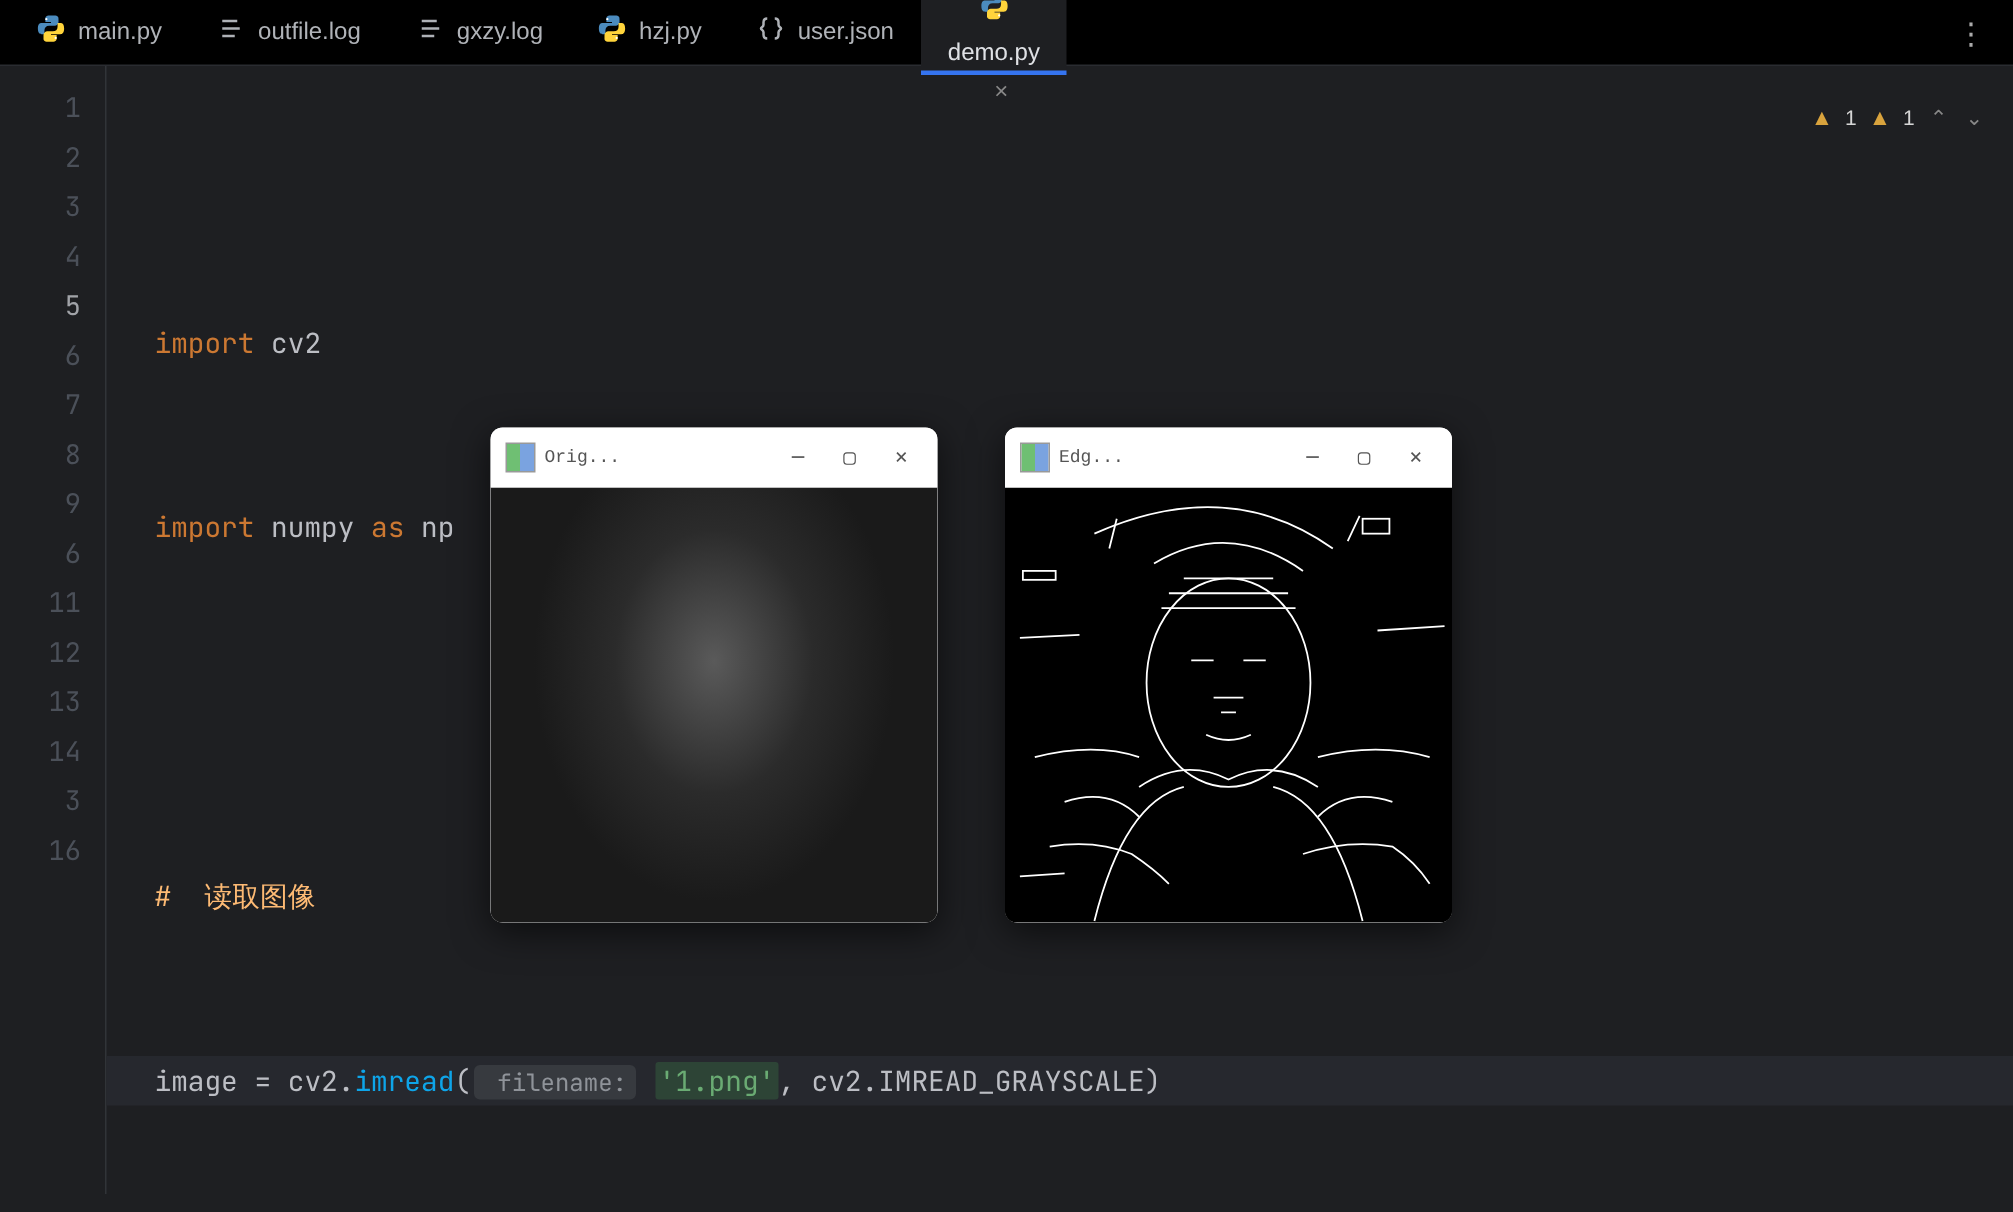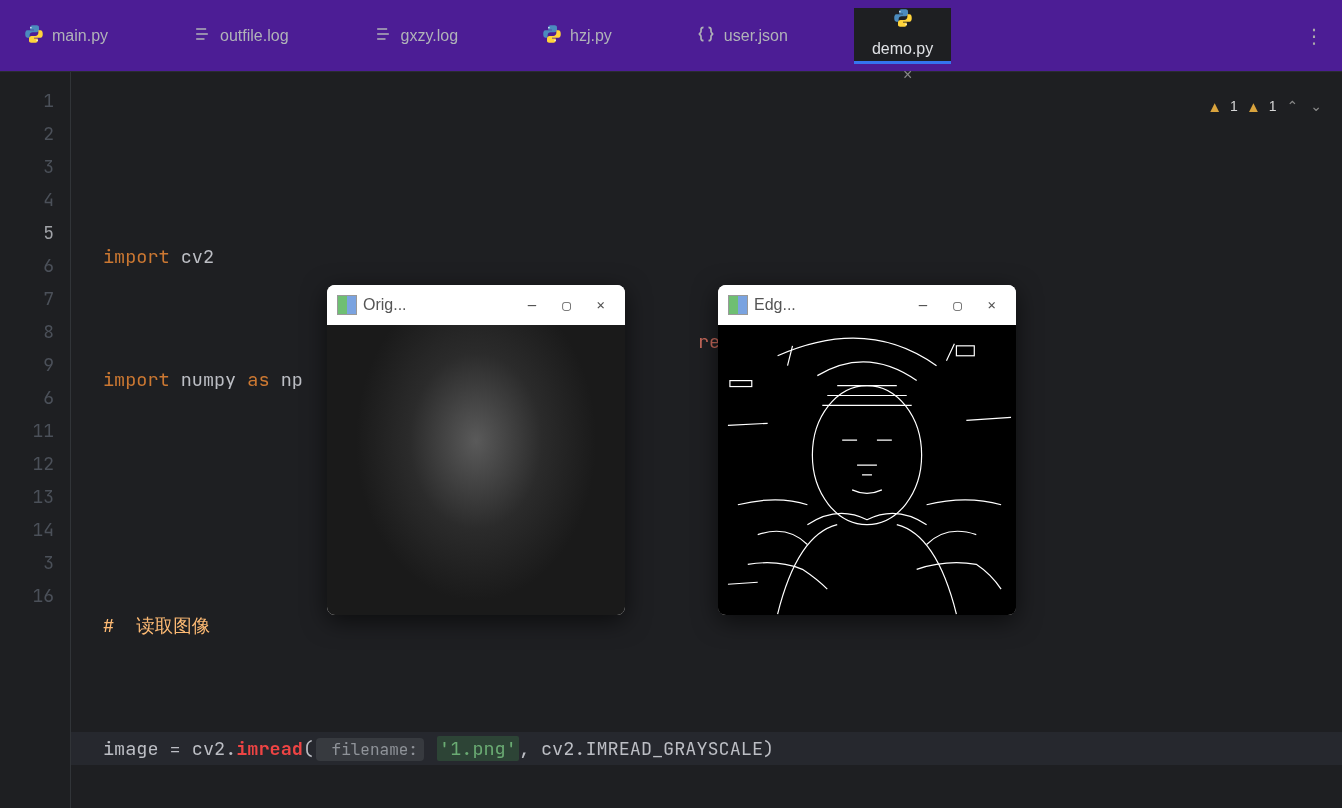--- a/index.html
+++ b/index.html
@@ -6,25 +6,24 @@
 body {
   width:1342px; height:808px;
   background:#1e1f22;
   font-family:"JetBrains Mono","Consolas",monospace;
   font-size:18px;
   color:#bcbec4;
   overflow:hidden;
   position:relative;
 }
 .tab-bar {
-  display:flex; height:72px; align-items:center;
-  background:#4c1d95;
+  display:flex; height:44px; align-items:center;
+  background:#000000;
   border-bottom:1px solid #2a2c31;
   padding-left:6px;
-  gap:48px;
 }
 .tab {
   display:flex; align-items:center; gap:8px;
   padding:0 18px; height:56px;
   color:#b0b3b8; cursor:pointer;
   font-family:-apple-system,Segoe UI,sans-serif;
   font-size:16px;
 }
 .tab.active {
   background:#1e1f22;
@@ -53,21 +52,21 @@
   position:relative;
   white-space:pre;
   font-size:18.5px;
 }
 .code .line { height:33px; padding-left:20px;margin-top:24px; }
 .code .line.current {
   background:#26282e;
   margin-left:-12px; padding-left:32px;
 }
 .kw { color:#cc7832; }
-.fn { color:#ef4444;font-weight:bold; }
+.fn { color:#0ea5e9; }
 .com { color:#fdba74; font-style:normal; }
 .hint { background:#373a3f; color:#8f9399; border-radius:4px; padding:1px 6px; font-size:16px; margin:0 2px; }
 .str-hl { background:#2d4436; color:#6aab73; padding:0 2px; border-radius:2px;}
 .warn-strip {
   position:absolute; top:18px; right:18px;
   display:flex; gap:8px; align-items:center;
   font-family:-apple-system,Segoe UI,sans-serif;
   font-size:14px; color:#d6d6d6;
 }
 .warn-strip .tri { color:#d9a33d; font-size:15px; }
@@ -82,29 +81,29 @@
 .float-win .titlebar {
   height:40px; background:#fff;
   display:flex; align-items:center;
   padding:0 10px; gap:6px;
 }
 .float-win .ticon {
   width:20px; height:20px; display:inline-block;
   background:linear-gradient(90deg,#6fbf73 50%,#7aa3e0 50%);
   border:1px solid #999;
 }
-.float-win .ttl { color:#555; font-family:Liberation Sans, sans-serif; font-size:16px; flex:0 0 auto; }
+.float-win .ttl { color:#555; font-family:Liberation Mono, monospace; font-size:12px; flex:0 0 auto; }
 .float-win .spacer { flex:1; }
 .float-win .wbtn { color:#555; font-size:14px; padding:0 10px; cursor:pointer; }
 .float-win .content {
   width:100%; height:290px; overflow:hidden;
   display:flex; align-items:center; justify-content:center;
 }
 .float-win.orig { left:327px; top:285px; }
-.float-win.edge { left:670px; top:285px;margin-left:48px; }
+.float-win.edge { left:670px; top:285px; }
 .img-placeholder-orig {
   width:100%; height:100%;
   background:
     radial-gradient(ellipse 120px 160px at 50% 40%,#5a5a5a 0%,#2b2b2b 55%,#1a1a1a 100%),
     linear-gradient(#c8c8c8,#888 40%,#3a3a3a 100%);
   filter:grayscale(100%);
 }
 .img-placeholder-edge {
   width:100%; height:100%;
   background:#000;

